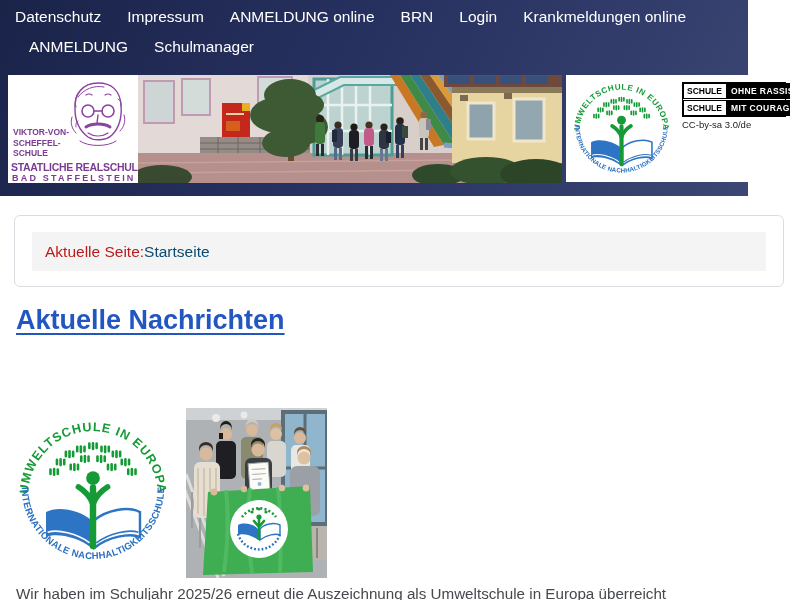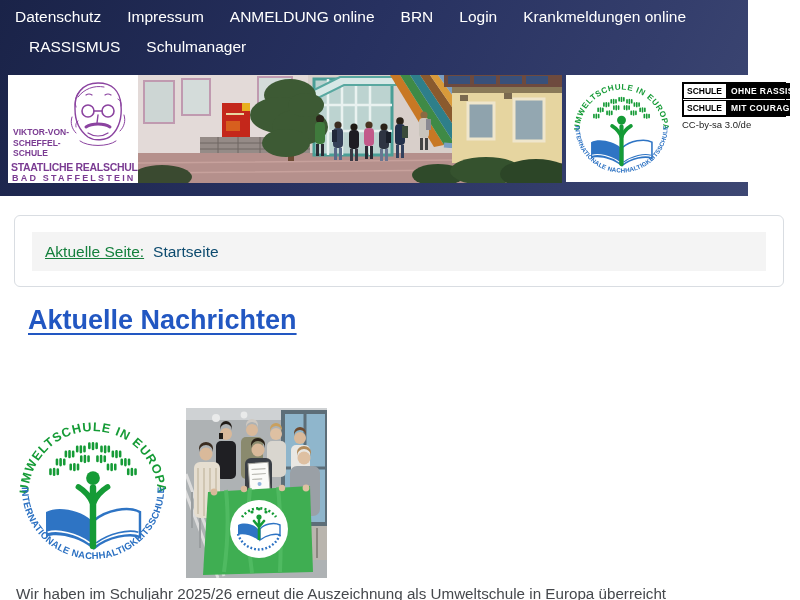--- a/index.html
+++ b/index.html
@@ -34,25 +34,25 @@
     padding:0 4px;border-right:1.5px solid #fff;outline:1px solid #000;outline-offset:-1px;}
   .sor-right{background:#000;color:#fff;font-weight:bold;font-size:8.5px;letter-spacing:0.4px;
     display:flex;align-items:center;padding:0 4px;flex:1;white-space:nowrap;}
   .cc-license{position:absolute;left:116px;top:44px;width:102px;text-align:left;font-size:9.5px;color:#1c1c1c;}
 
   
   .crumb-card{position:absolute;left:14px;top:215px;width:770px;height:72px;background:#fff;
     border:1px solid #d9dde2;border-radius:6px;box-sizing:border-box;}
   .crumb-bar{position:absolute;left:17px;top:16px;right:17px;height:39px;background:#f4f4f4;
     display:flex;align-items:center;padding-left:13px;font-size:15.5px;box-sizing:border-box;}
-  .crumb-label{color:#15803d;margin-right:9px;text-decoration:underline;}
+  .crumb-label{color:#b91c1c;}
   .crumb-current{color:#0c4a6e;}
 
   .section-title{position:absolute;left:16px;top:305px;font-size:27px;font-weight:bold;color:#2257c2;
-    text-decoration:underline;text-decoration-thickness:2px;text-underline-offset:4px;cursor:pointer;margin-left:12px;}
+    text-decoration:underline;text-decoration-thickness:2px;text-underline-offset:4px;cursor:pointer;}
   .article-title{position:absolute;left:16px;top:380px;font-size:17.5px;font-weight:bold;color:#3b3b3b;}
 
   .eco-article-svg{position:absolute;left:12px;top:410px;width:162px;height:162px;}
   .flag-photo{position:absolute;left:186px;top:408px;width:141px;height:170px;overflow:hidden;}
 
   .article-body{position:absolute;left:16px;top:584px;width:760px;font-size:15.2px;line-height:20px;color:#45484c;}
 
   svg{display:block;}
 </style>
 </head>
@@ -108,21 +108,21 @@
 
     <nav class="nav-row r1">
       <a class="nav-link">Datenschutz</a>
       <a class="nav-link">Impressum</a>
       <a class="nav-link">ANMELDUNG online</a>
       <a class="nav-link">BRN</a>
       <a class="nav-link">Login</a>
       <a class="nav-link">Krankmeldungen online</a>
     </nav>
     <nav class="nav-row r2">
-      <a class="nav-link">RASSISMUS</a>
+      <a class="nav-link">ANMELDUNG</a>
       <a class="nav-link">Schulmanager</a>
     </nav>
 
     <div class="school-logo-box">
       <svg class="vvs-portrait" viewBox="0 0 80 76">
         <g fill="none" stroke="#8b43a0" stroke-width="1.4" stroke-linecap="round">
           <path d="M40 6 C 24 6 16 18 17 32 C 17 44 22 54 30 60 C 36 64 48 64 54 58 C 61 51 64 40 63 28 C 62 14 54 6 40 6 Z"></path>
           <path d="M20 20 C 26 12 36 8 46 10 M18 30 C 16 24 18 16 24 12" stroke-width="1"></path>
           <path d="M24 34 a6 6 0 1 0 12 0 a6 6 0 1 0 -12 0" stroke-width="1.6"></path>
           <path d="M44 34 a6 6 0 1 0 12 0 a6 6 0 1 0 -12 0" stroke-width="1.6"></path>

